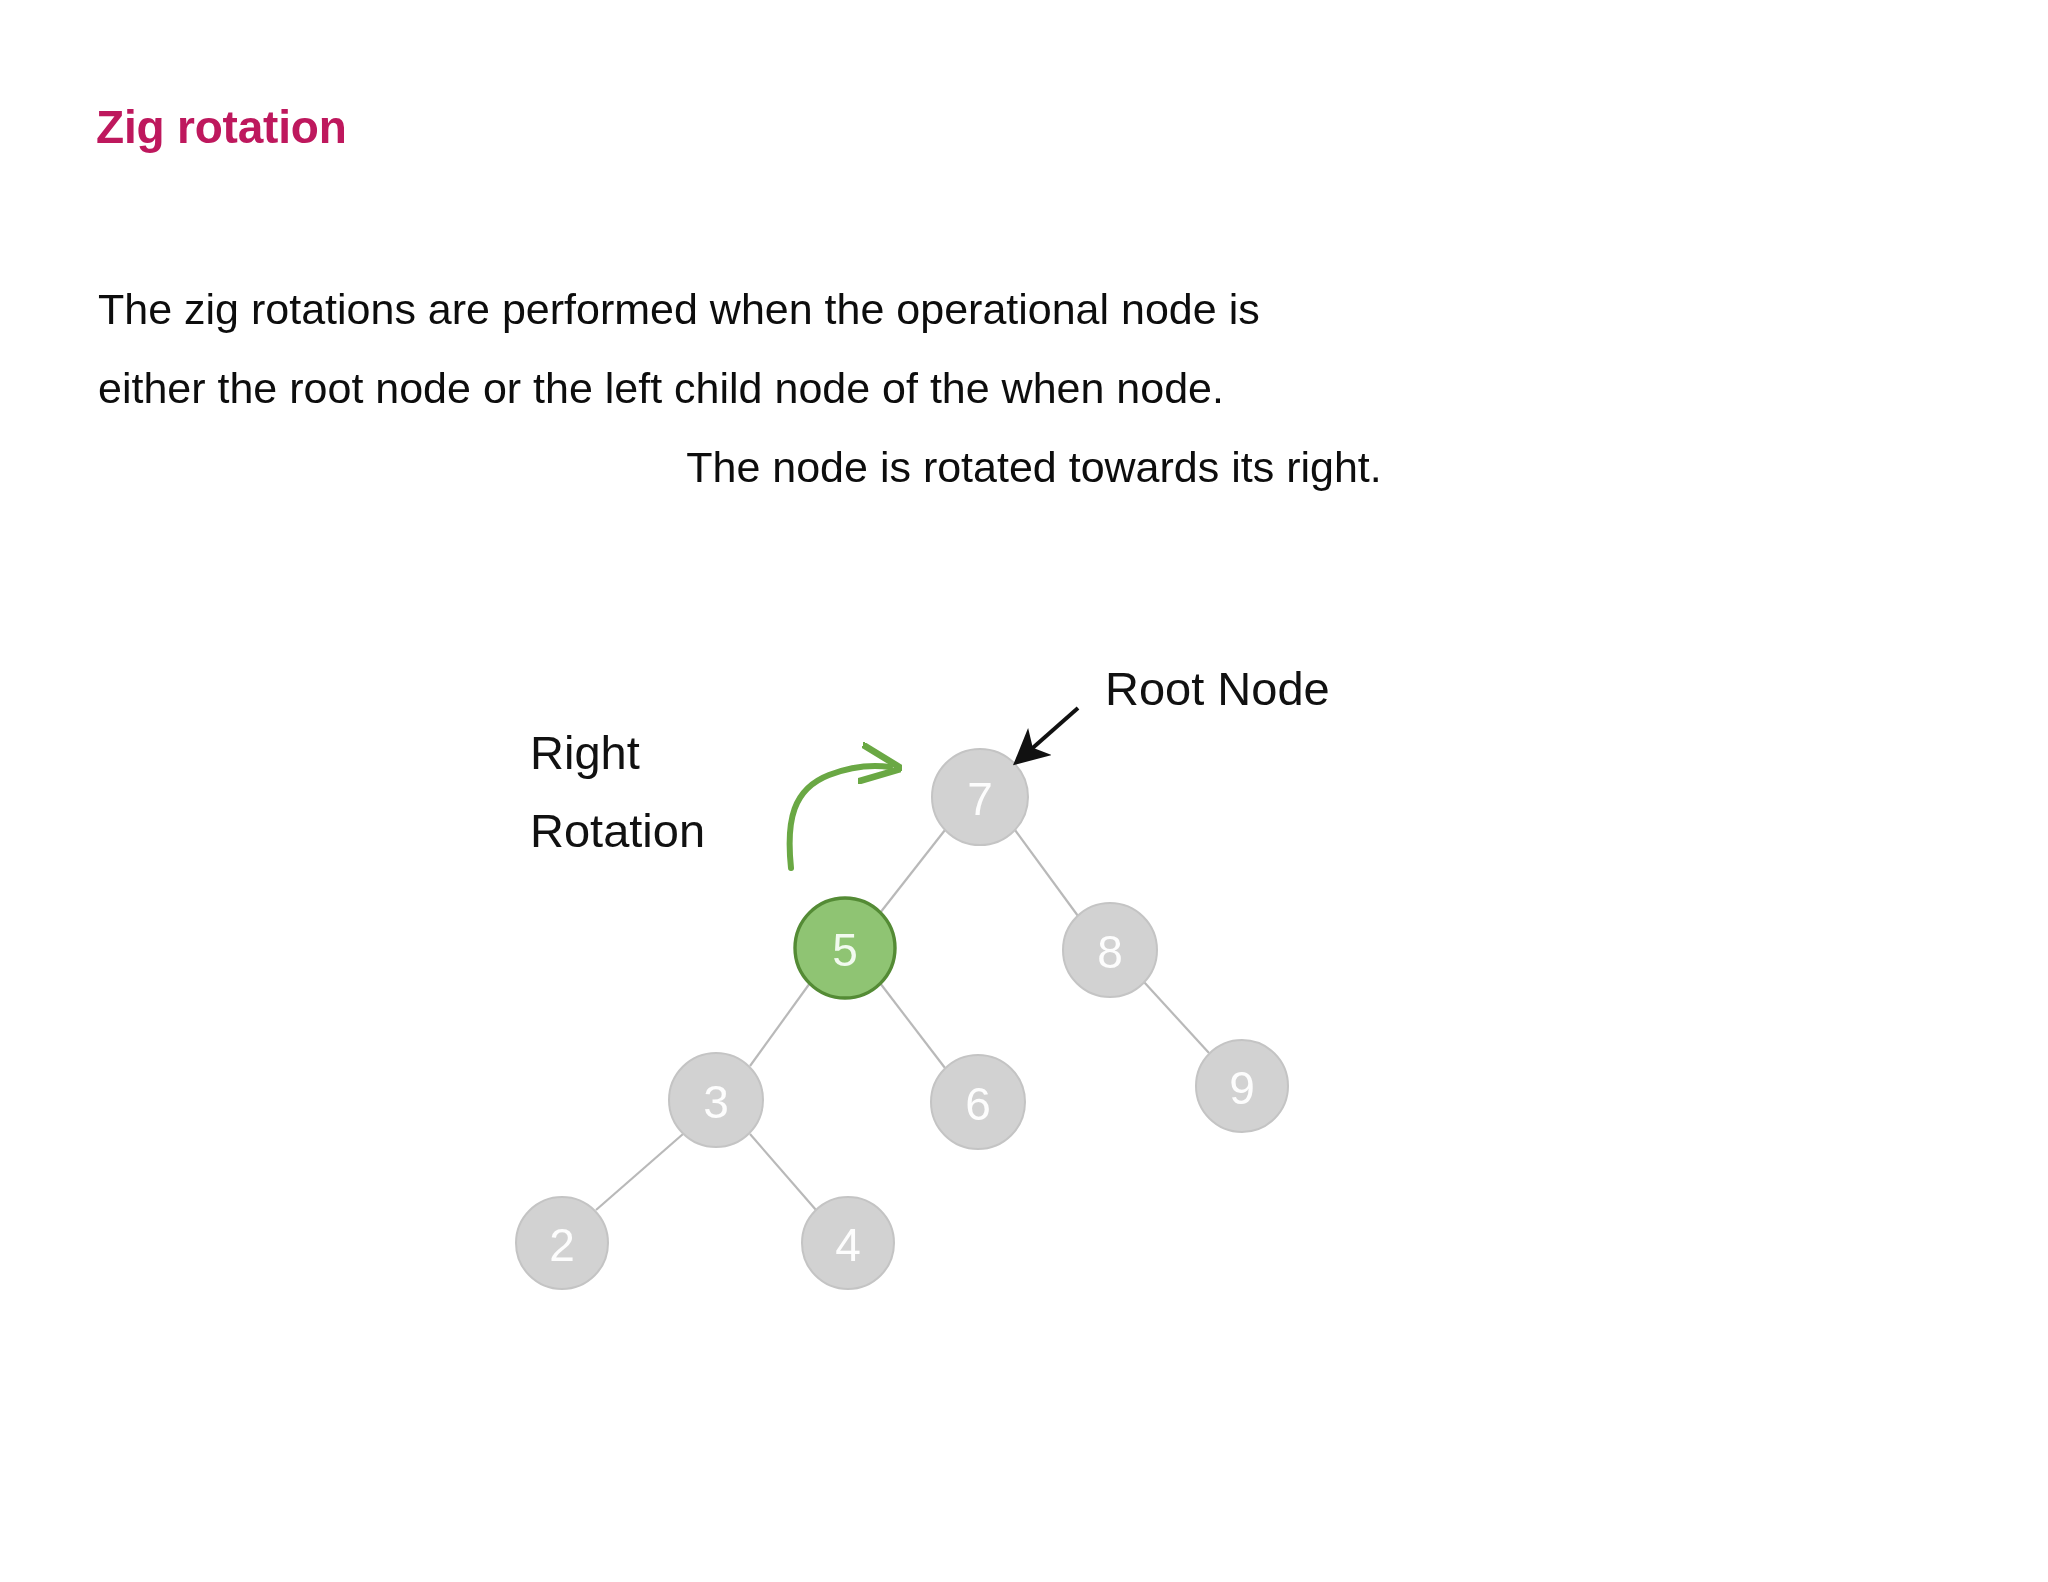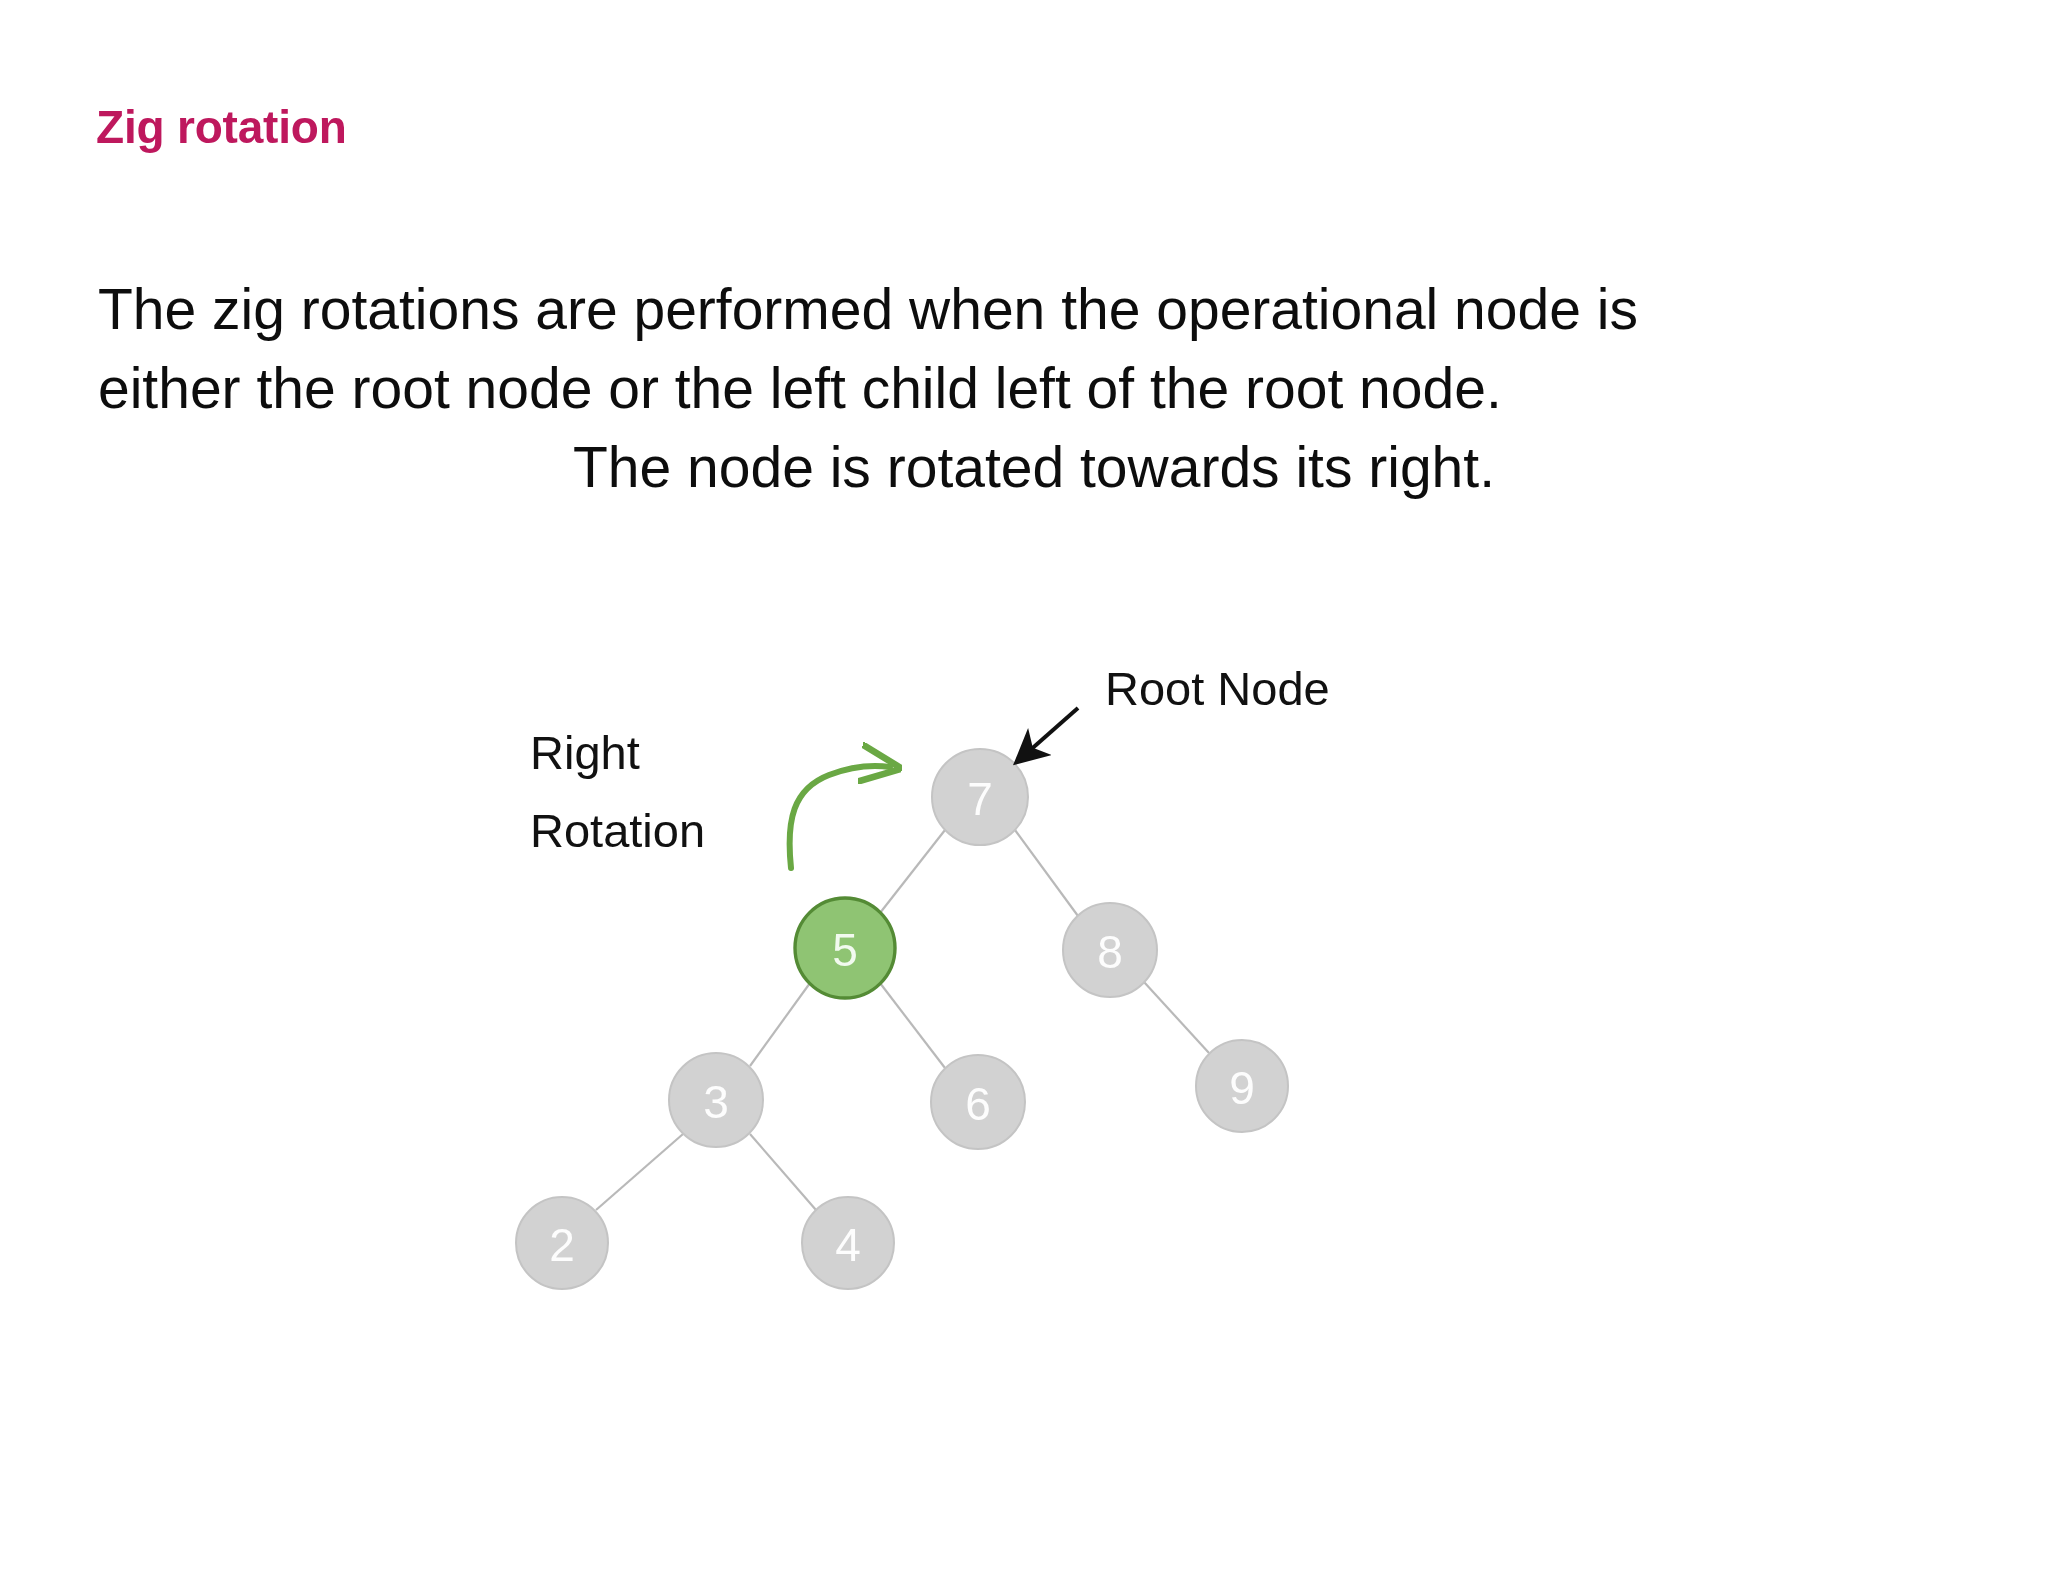--- a/index.html
+++ b/index.html
@@ -27,21 +27,21 @@
     color: #be185d;
     white-space: nowrap;
   }
 
   
   #body-paragraph {
     position: absolute;
     left: 98px;
     top: 270px;
     width: 1872px;
-    font-size: 57px;
+    font-size: 43px;
     line-height: 79px;
     text-align: justify;
     text-justify: inter-word;
     color: #0d0d0d;
     font-weight: 400;
   }
   #body-paragraph .lastline {
     text-align: center;
   }
 
@@ -78,21 +78,21 @@
     dominant-baseline: central;
   }
 </style>
 </head>
 <body>
 
 <div id="page-title">Zig rotation</div>
 
 <div id="body-paragraph">
   <div>The zig rotations are performed when the operational node is</div>
-  <div>either the root node or the left child left of the root node.</div>
+  <div>either the root node or the left child node of the when node.</div>
   <div class="lastline">The node is rotated towards its right.</div>
 </div>
 
 <div id="diagram">
   <svg viewBox="0 0 2048 1582" xmlns="http://www.w3.org/2000/svg">
     <defs>
       <marker id="pointer-head" markerWidth="9" markerHeight="9" refX="7" refY="4.5" orient="auto" markerUnits="strokeWidth">
         <path d="M0,0 L9,4.5 L0,9 L2.4,4.5 Z" fill="#111111"></path>
       </marker>
       <marker id="rot-head" markerWidth="7" markerHeight="7" refX="5" refY="3.5" orient="auto" markerUnits="strokeWidth">

